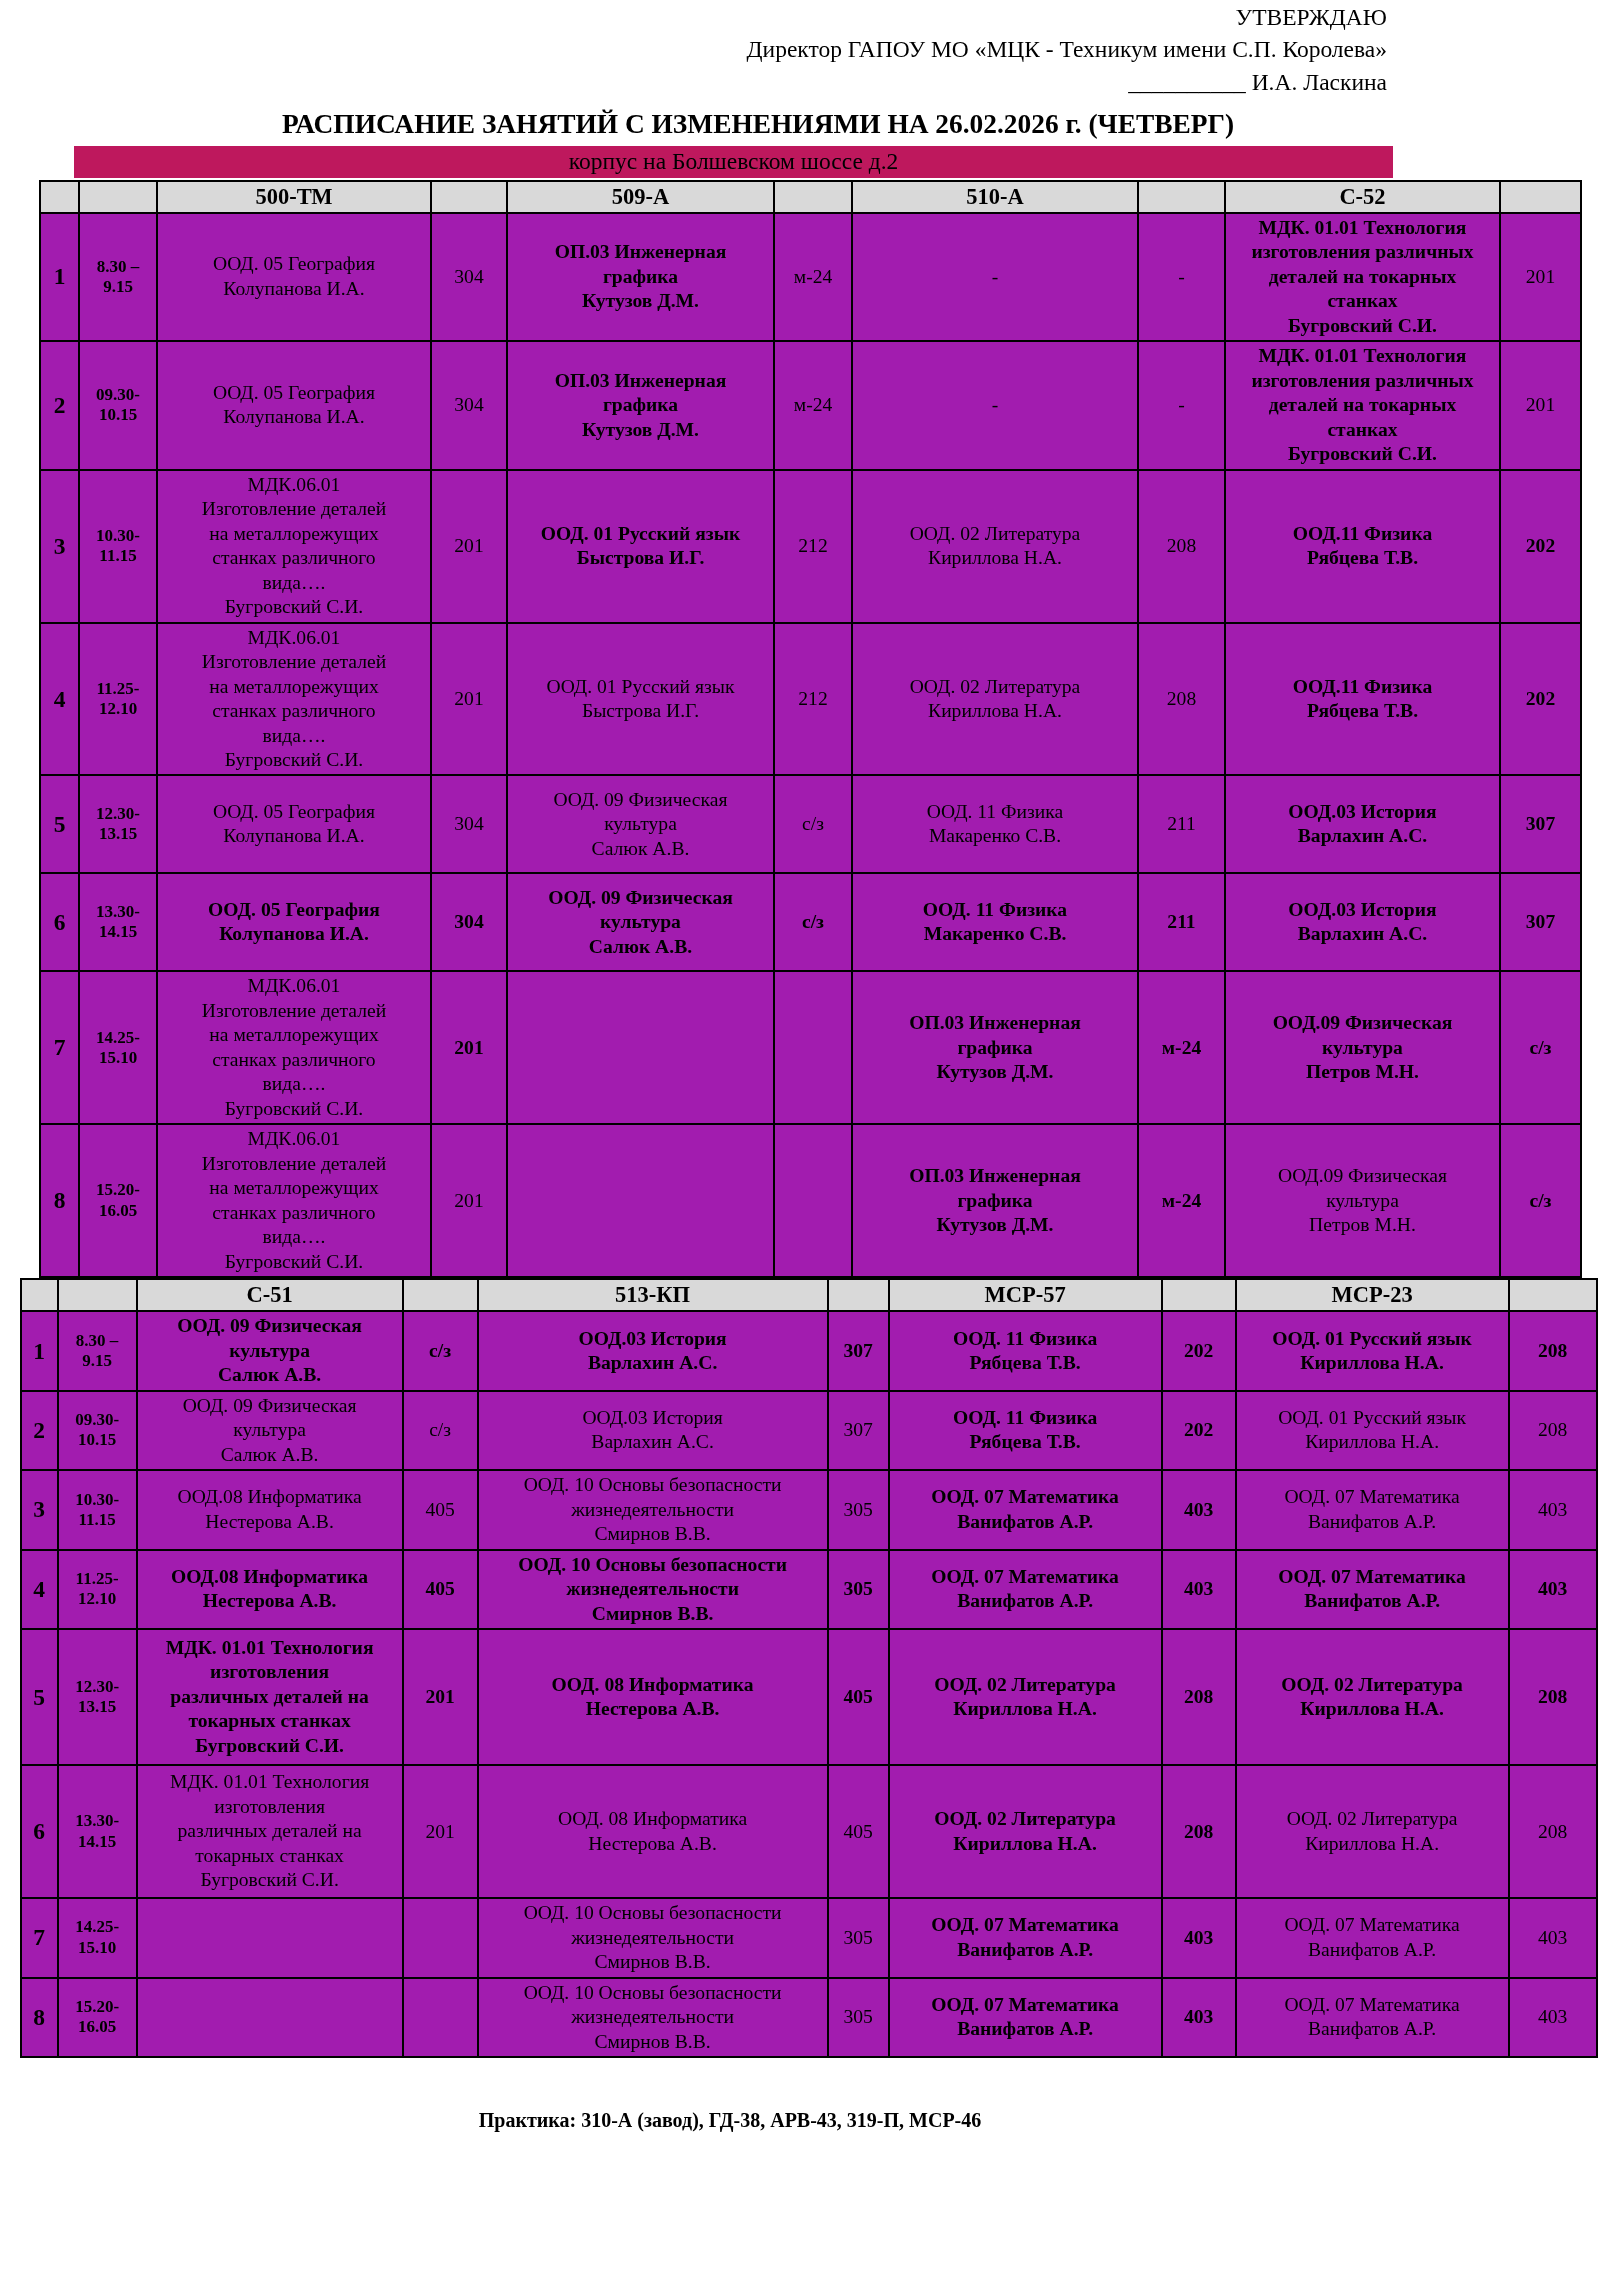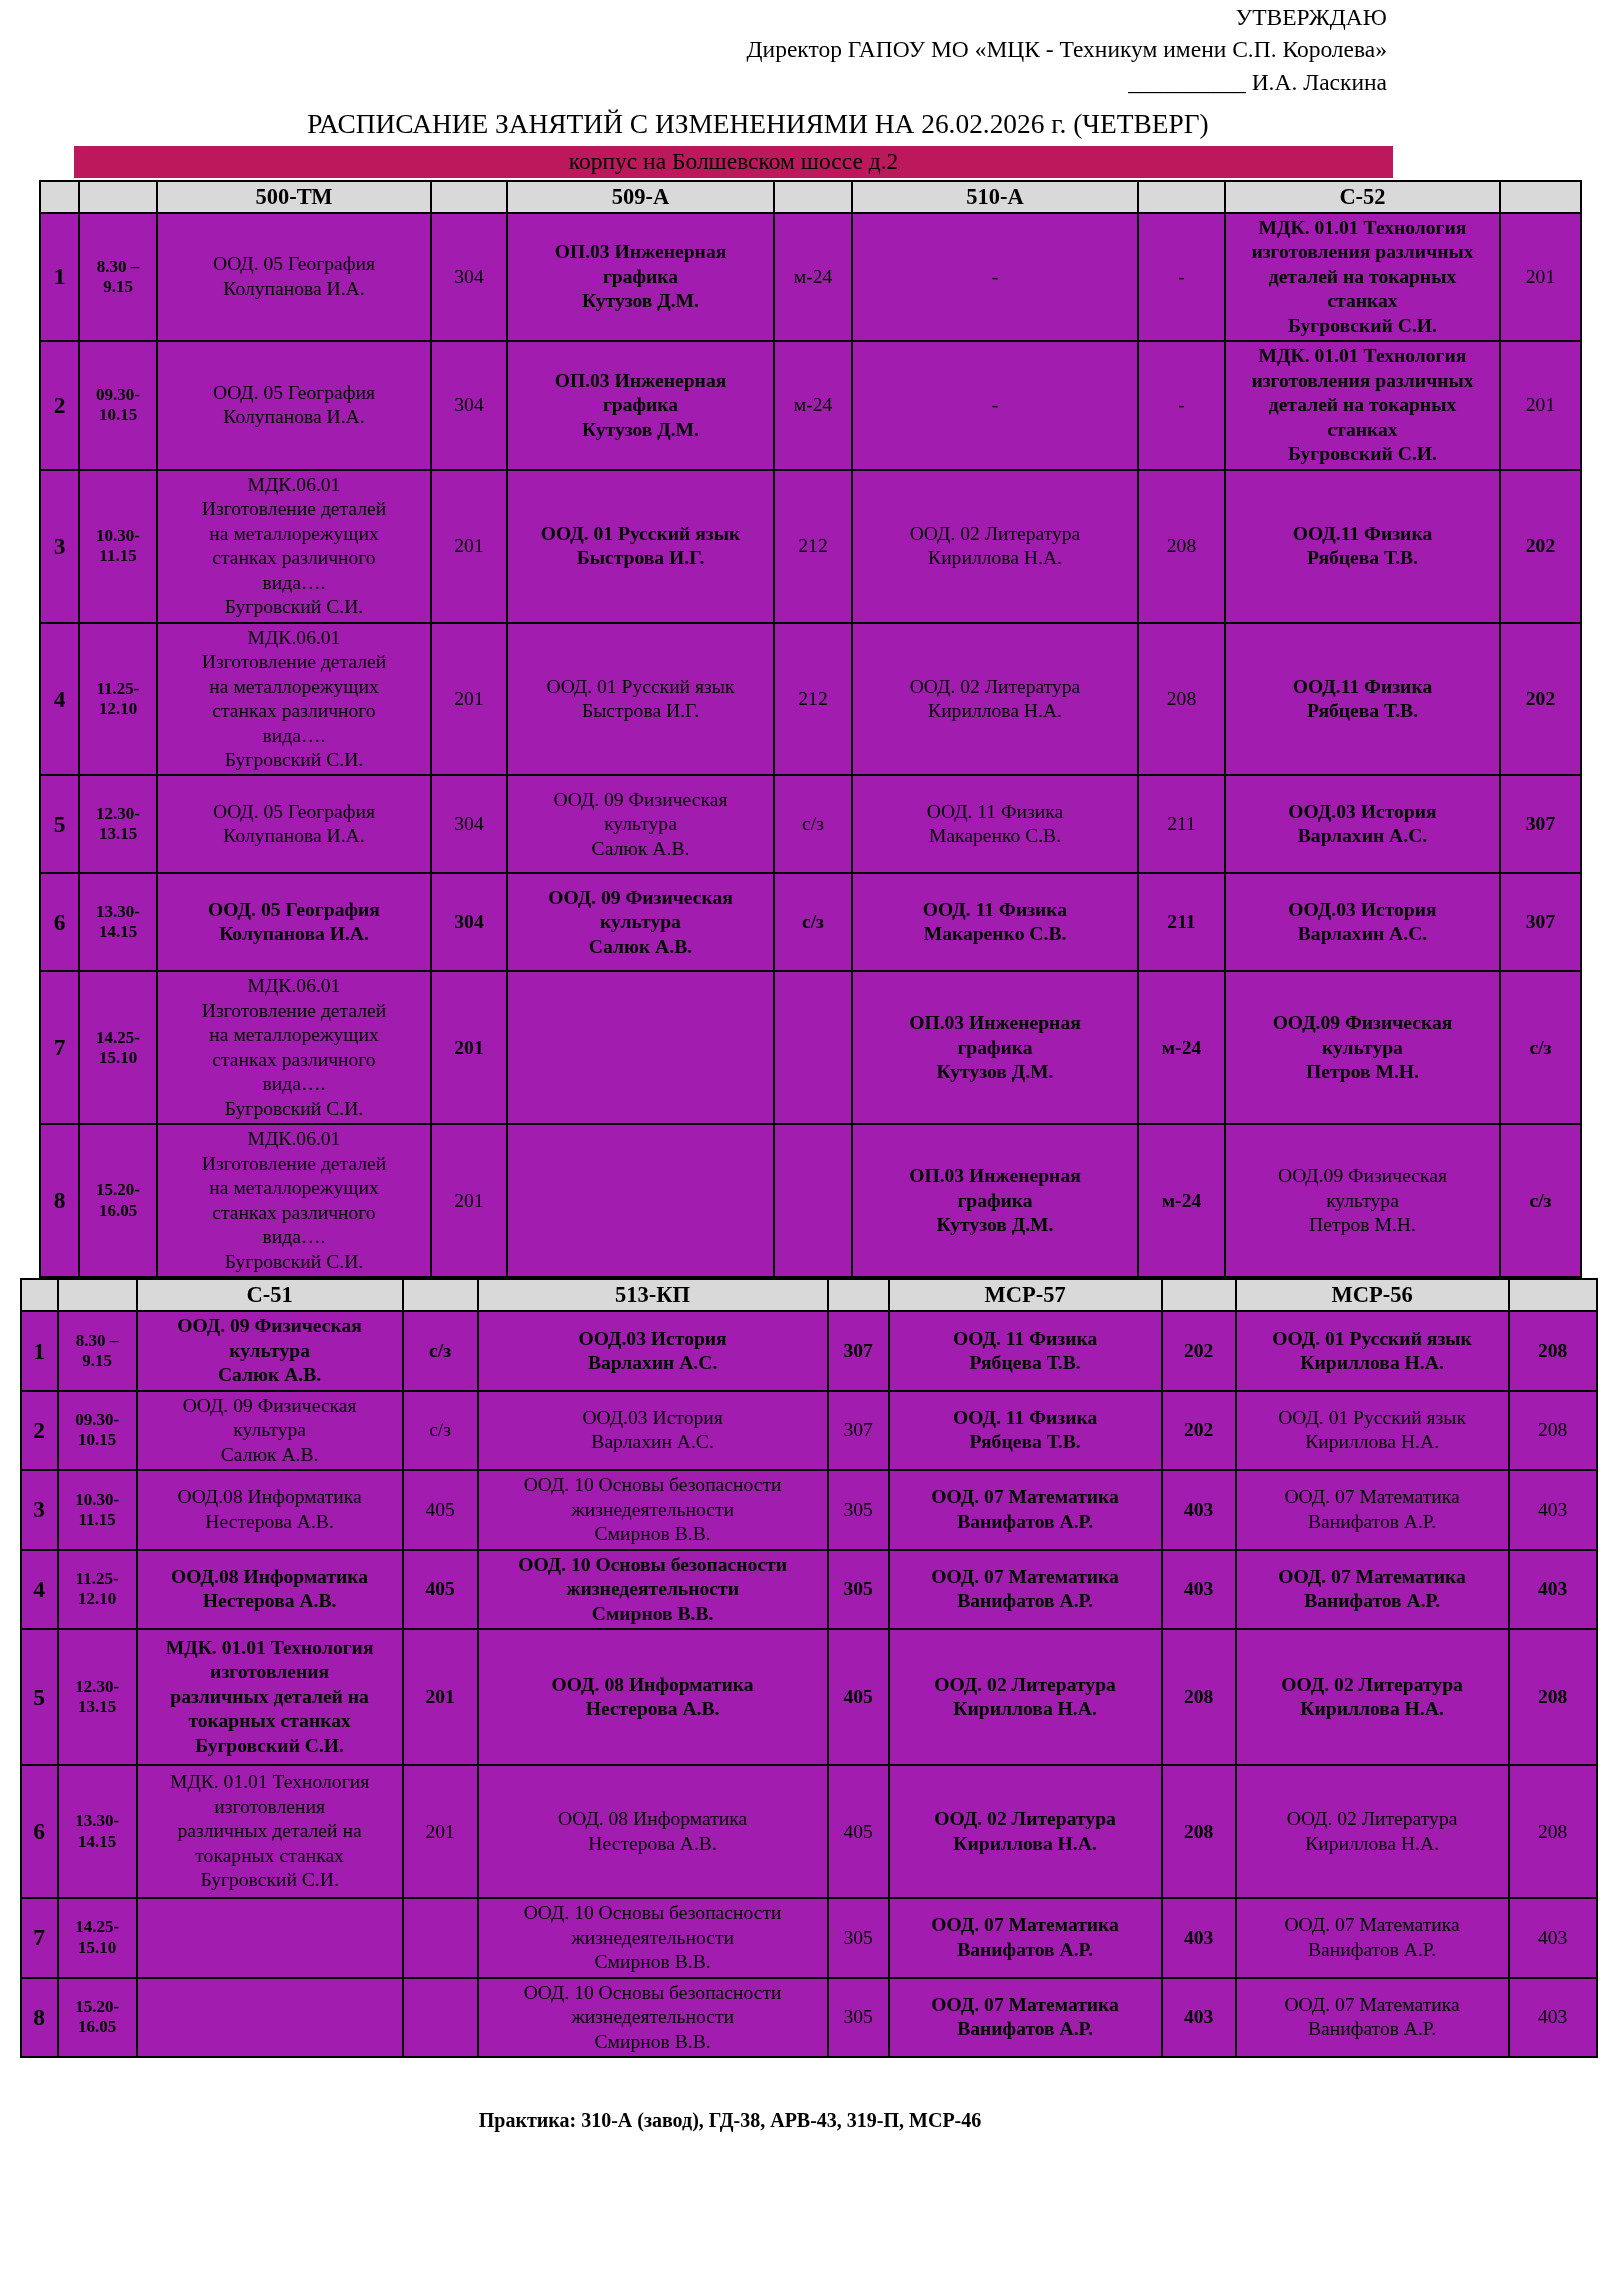--- a/index.html
+++ b/index.html
@@ -12,21 +12,21 @@
   .approve-block{
     text-align:right;
     padding-right:88px;
     font-size:23.5px;
     line-height:1.35;
   }
   .sig-row{margin-top:2px;}
   .title{
     margin-top:9.8px;
     text-align:center;
-    font-weight:normal;
+    font-weight:bold;
     font-size:27.4px;
     margin-left:41px;
   }
   .campus{
     margin:5.9px 82px 2px 74px;
     background:#be185d;
     text-align:center;
     font-size:23.5px;
     padding:2px 0 2.9px 0;
   }
@@ -290,21 +290,21 @@
       <thead>
         <tr style="height: 29px;">
           <th></th>
           <th></th>
           <th>С-51</th>
           <th></th>
           <th>513-КП</th>
           <th></th>
           <th>МСР-57</th>
           <th></th>
-          <th>МСР-56</th>
+          <th>МСР-23</th>
           <th></th>
         </tr>
       </thead>
       <tbody>
         <tr style="height: 74px;">
           <td class="num">1</td>
           <td class="time">8.30 –
 9.15</td>
           <td class="subj bold">ООД. 09 Физическая
 культура

